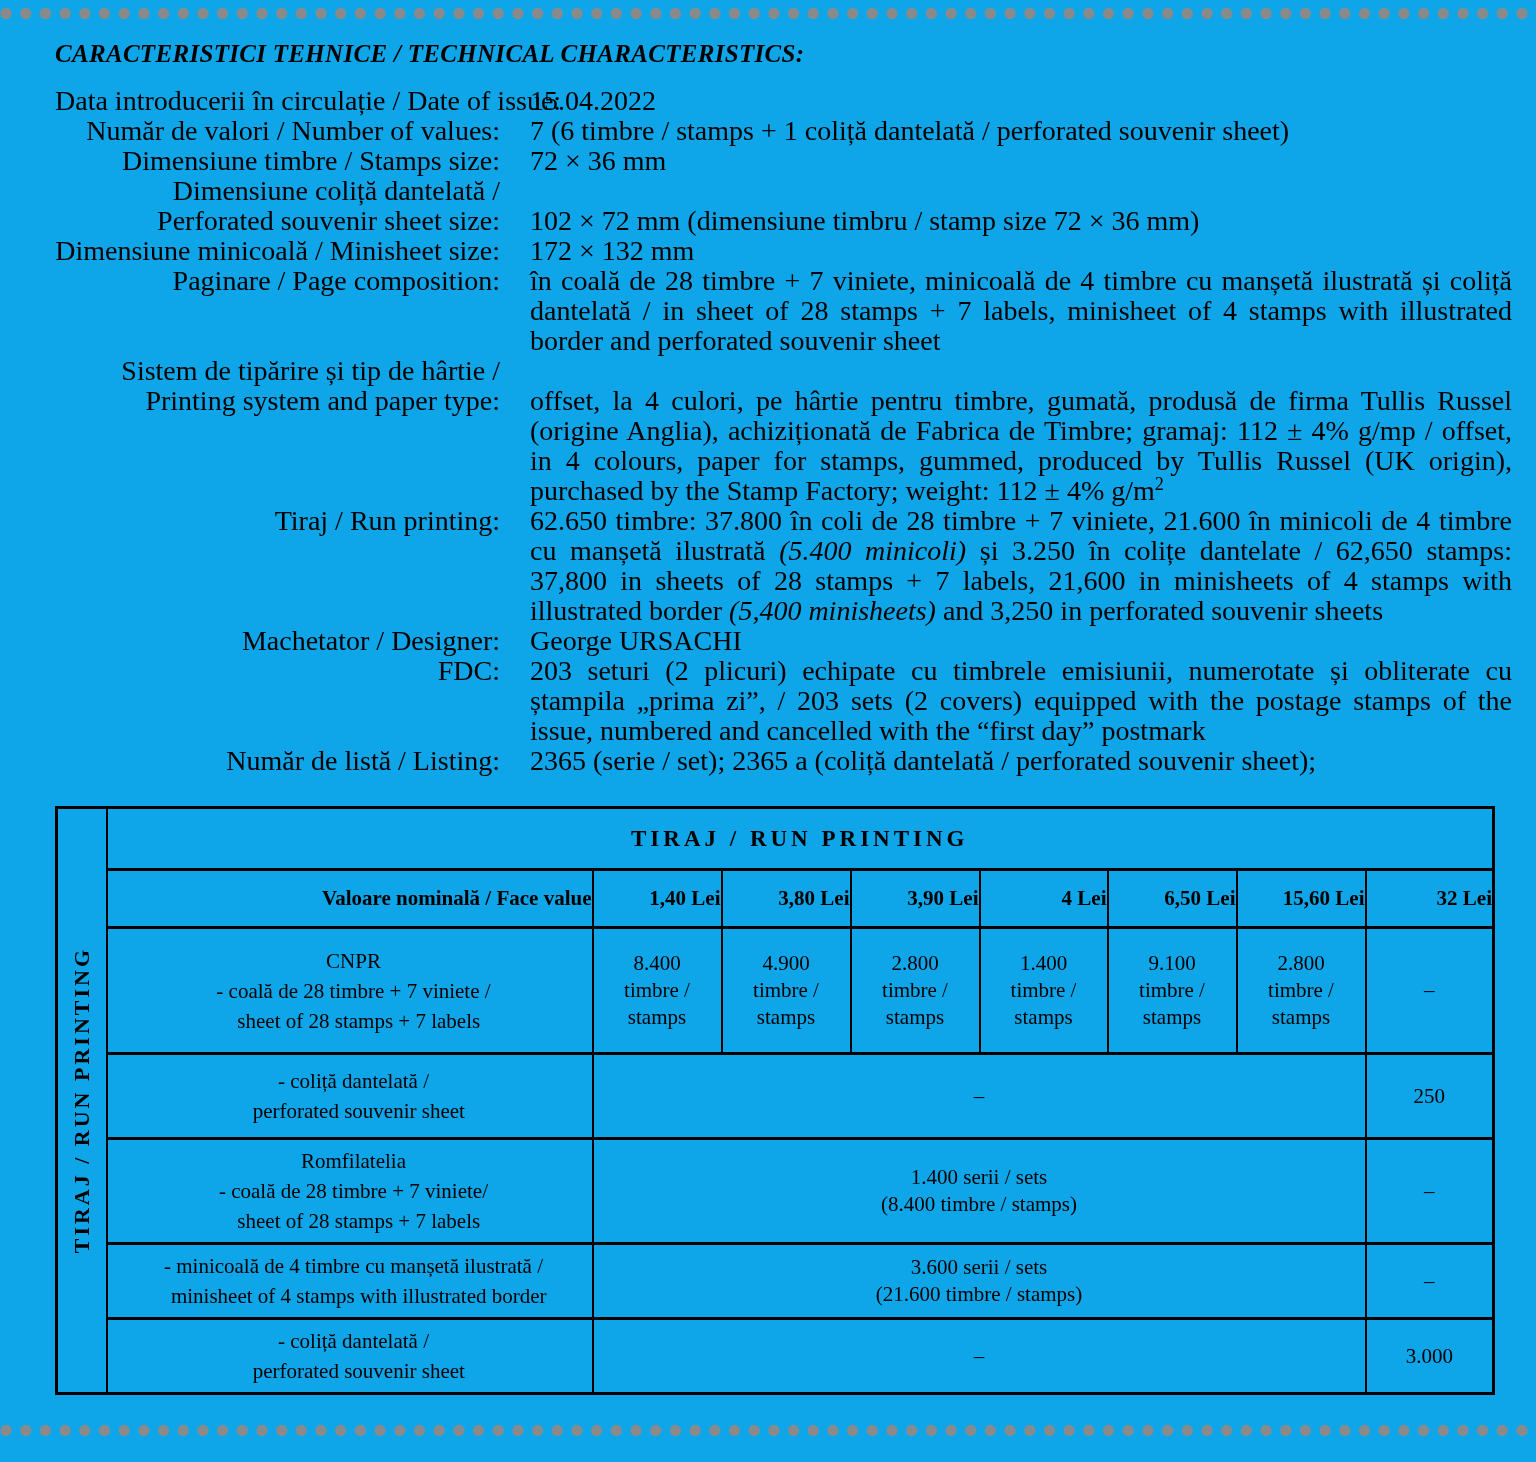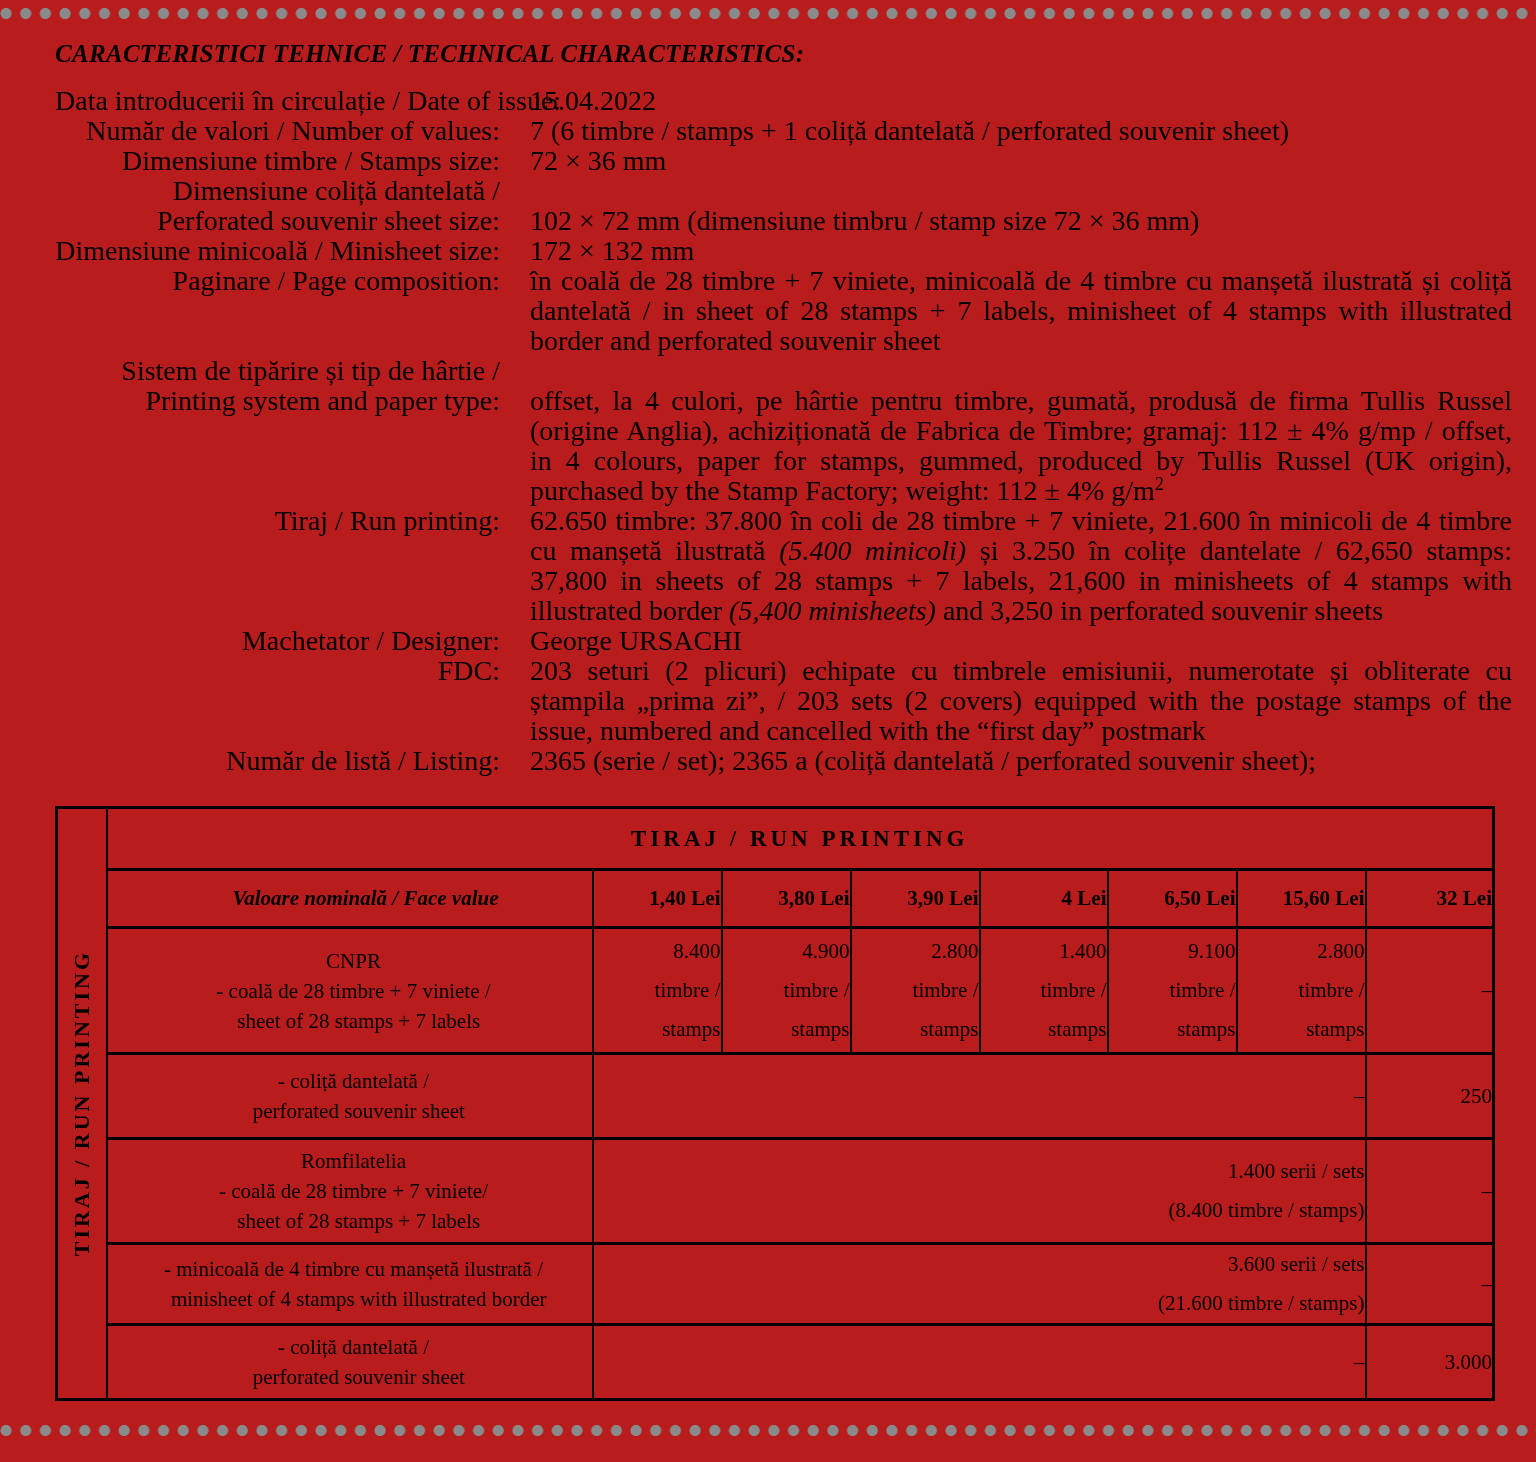--- a/index.html
+++ b/index.html
@@ -2,21 +2,21 @@
 <html><head>
 <meta charset="utf-8">
 <style>
   * { margin: 0; padding: 0; box-sizing: border-box; }
   html, body { background: #ffffff; }
   body { font-family: "Liberation Serif", "DejaVu Serif", serif; color: #000; }
   .page {
     position: relative;
     width: 1536px;
     height: 1462px;
-    background: #b91c1c;
+    background: #0ea5e9;
     overflow: hidden;
   }
 
   
   .dots {
     position: absolute;
     left: 0;
     width: 1536px;
     height: 13px;
     background-image: radial-gradient(circle at 6px 6.5px, #8a8a8a 5.2px, rgba(138,138,138,0) 5.9px);
@@ -103,42 +103,41 @@
   }
   td.t-title {
     text-align: center;
     vertical-align: middle;
     font-weight: bold;
     font-size: 23px;
     letter-spacing: 4px;
   }
   td.fv-header {
     vertical-align: middle;
-    text-align: center;
+    text-align: right;
     font-weight: bold;
     padding-left: 32px;
-    font-style: italic;
   }
   td.col-h {
     vertical-align: middle;
     text-align: right;
     font-weight: bold;
   }
   td.cell-label {
     vertical-align: middle;
     text-align: center;
     padding: 6px 8px 6px 16px;
     white-space: pre-line;
     line-height: 30px;
   }
   td.cell-val {
     vertical-align: middle;
-    text-align: right;
+    text-align: center;
     white-space: pre-line;
-    line-height: 39px;
+    line-height: 27px;
   }
 </style>
 </head>
 <body>
 
 <div class="page">
 
   <div class="dots dots-top"></div>
 
   <div class="title">CARACTERISTICI TEHNICE / TECHNICAL CHARACTERISTICS:</div>

